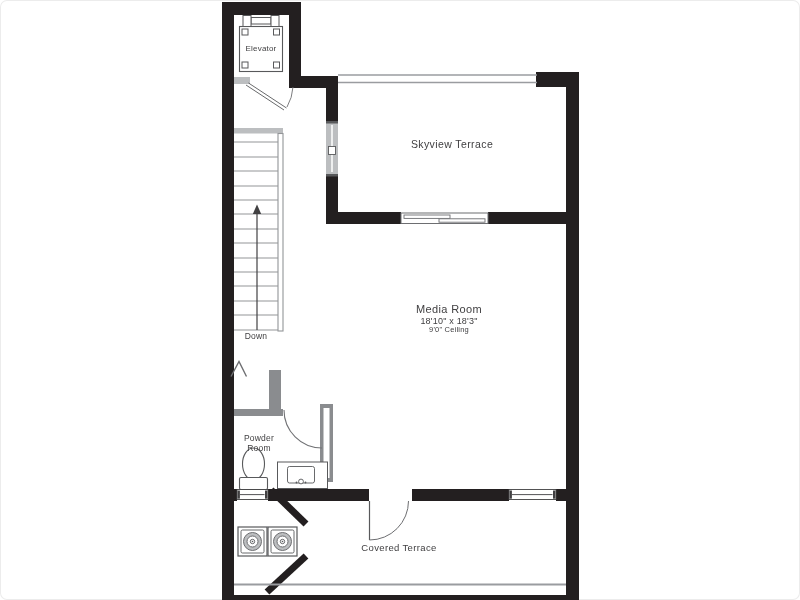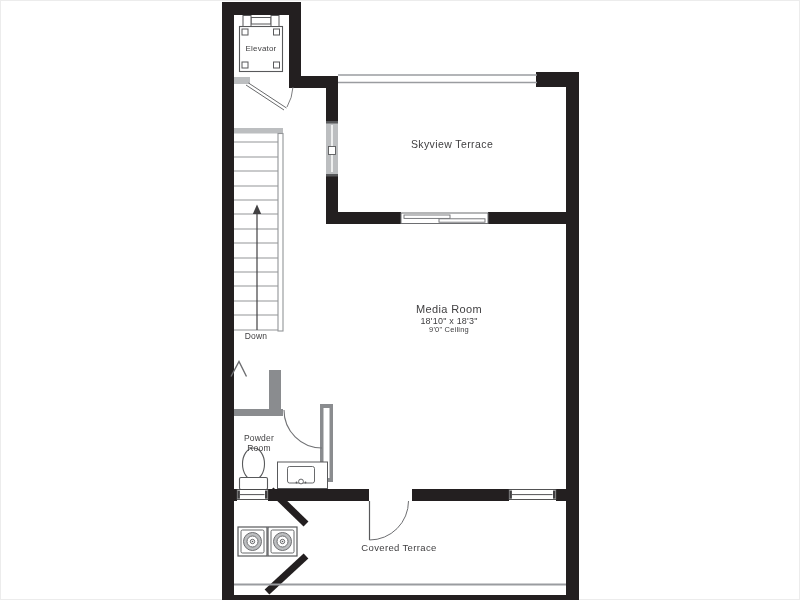--- a/index.html
+++ b/index.html
@@ -1,17 +1,17 @@
 <!DOCTYPE html>
 <html><head>
 <meta charset="utf-8">
 <style>
   html,body{margin:0;padding:0;background:#ffffff;}
   .page{width:800px;height:600px;position:relative;background:#ffffff;
-        box-shadow:inset 0 0 0 1px #ececec;overflow:hidden;}
+        box-shadow:inset 0 0 0 1px #ececec;overflow:hidden;border-radius:7px;}
   svg{position:absolute;left:0;top:0;}
   text{font-family:"Liberation Sans","DejaVu Sans",sans-serif;fill:#414042;}
   .t11{font-size:11px;letter-spacing:.35px;}
   .t10{font-size:10.5px;letter-spacing:.4px;}
   .t95{font-size:9.5px;letter-spacing:.35px;}
   .t9{font-size:9px;letter-spacing:.2px;}
   .t85{font-size:8.5px;letter-spacing:.2px;}
   .t8{font-size:8px;letter-spacing:.2px;}
   .t75{font-size:7.5px;letter-spacing:.2px;}
 </style>

